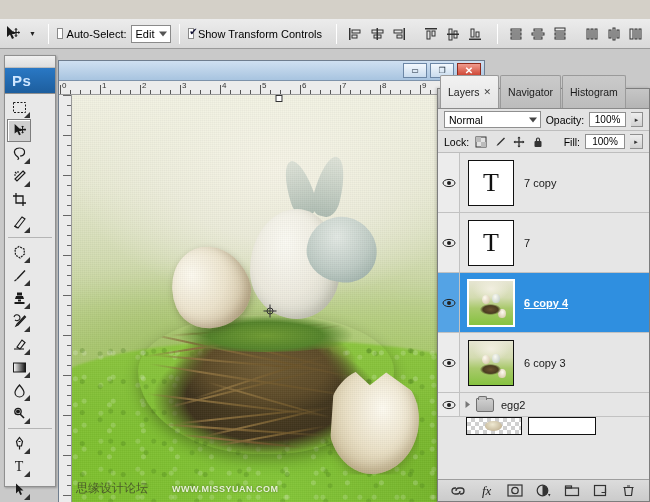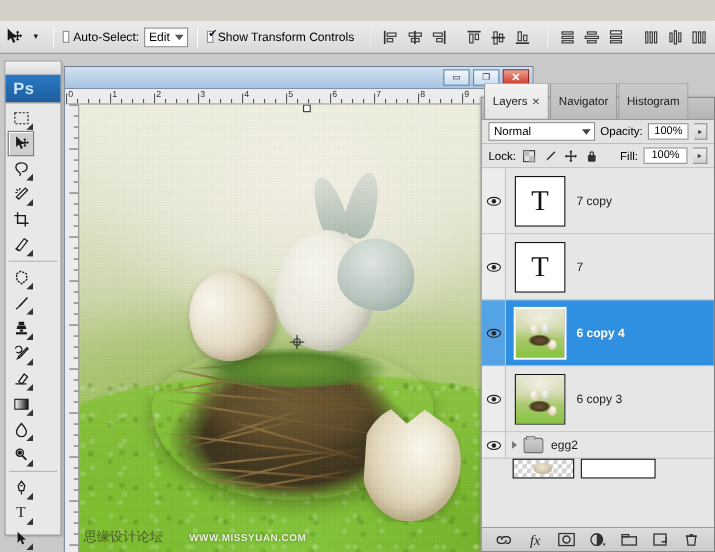--- a/index.html
+++ b/index.html
@@ -315,21 +315,21 @@
   .lock-ic { width:13px; height:13px; display:flex; align-items:center; justify-content:center; }
 
   .layers-list { flex:1; background:#e6e6e6; overflow:hidden; position:relative; }
   .layer {
     display:flex; align-items:center; height:60px;
     border-bottom:1px solid #c2c2c2; background:#e6e6e6;
     padding-right:6px;
   }
   .layer.grouprow { height:24px; }
   .layer.selected { background:#2f8fe0; }
-  .layer.selected .layer-name { color:#fff; font-weight:bold; }
+  .layer.selected .layer-name { color:#fff; font-weight:bold;text-decoration:underline; }
   .eye-cell {
     width:22px; height:100%; display:flex; align-items:center; justify-content:center;
     border-right:1px solid #c2c2c2; flex:none; background:rgba(255,255,255,.25);
   }
   .layer.selected .eye-cell { background: rgba(255,255,255,.18); }
   .disclose { width:14px; display:flex; align-items:center; justify-content:center; flex:none; }
   .thumb {
     width:46px; height:46px; margin-left:8px; border:1px solid #111; background:#fff;
     flex:none; display:flex; align-items:center; justify-content:center; overflow:hidden;
     position:relative;

